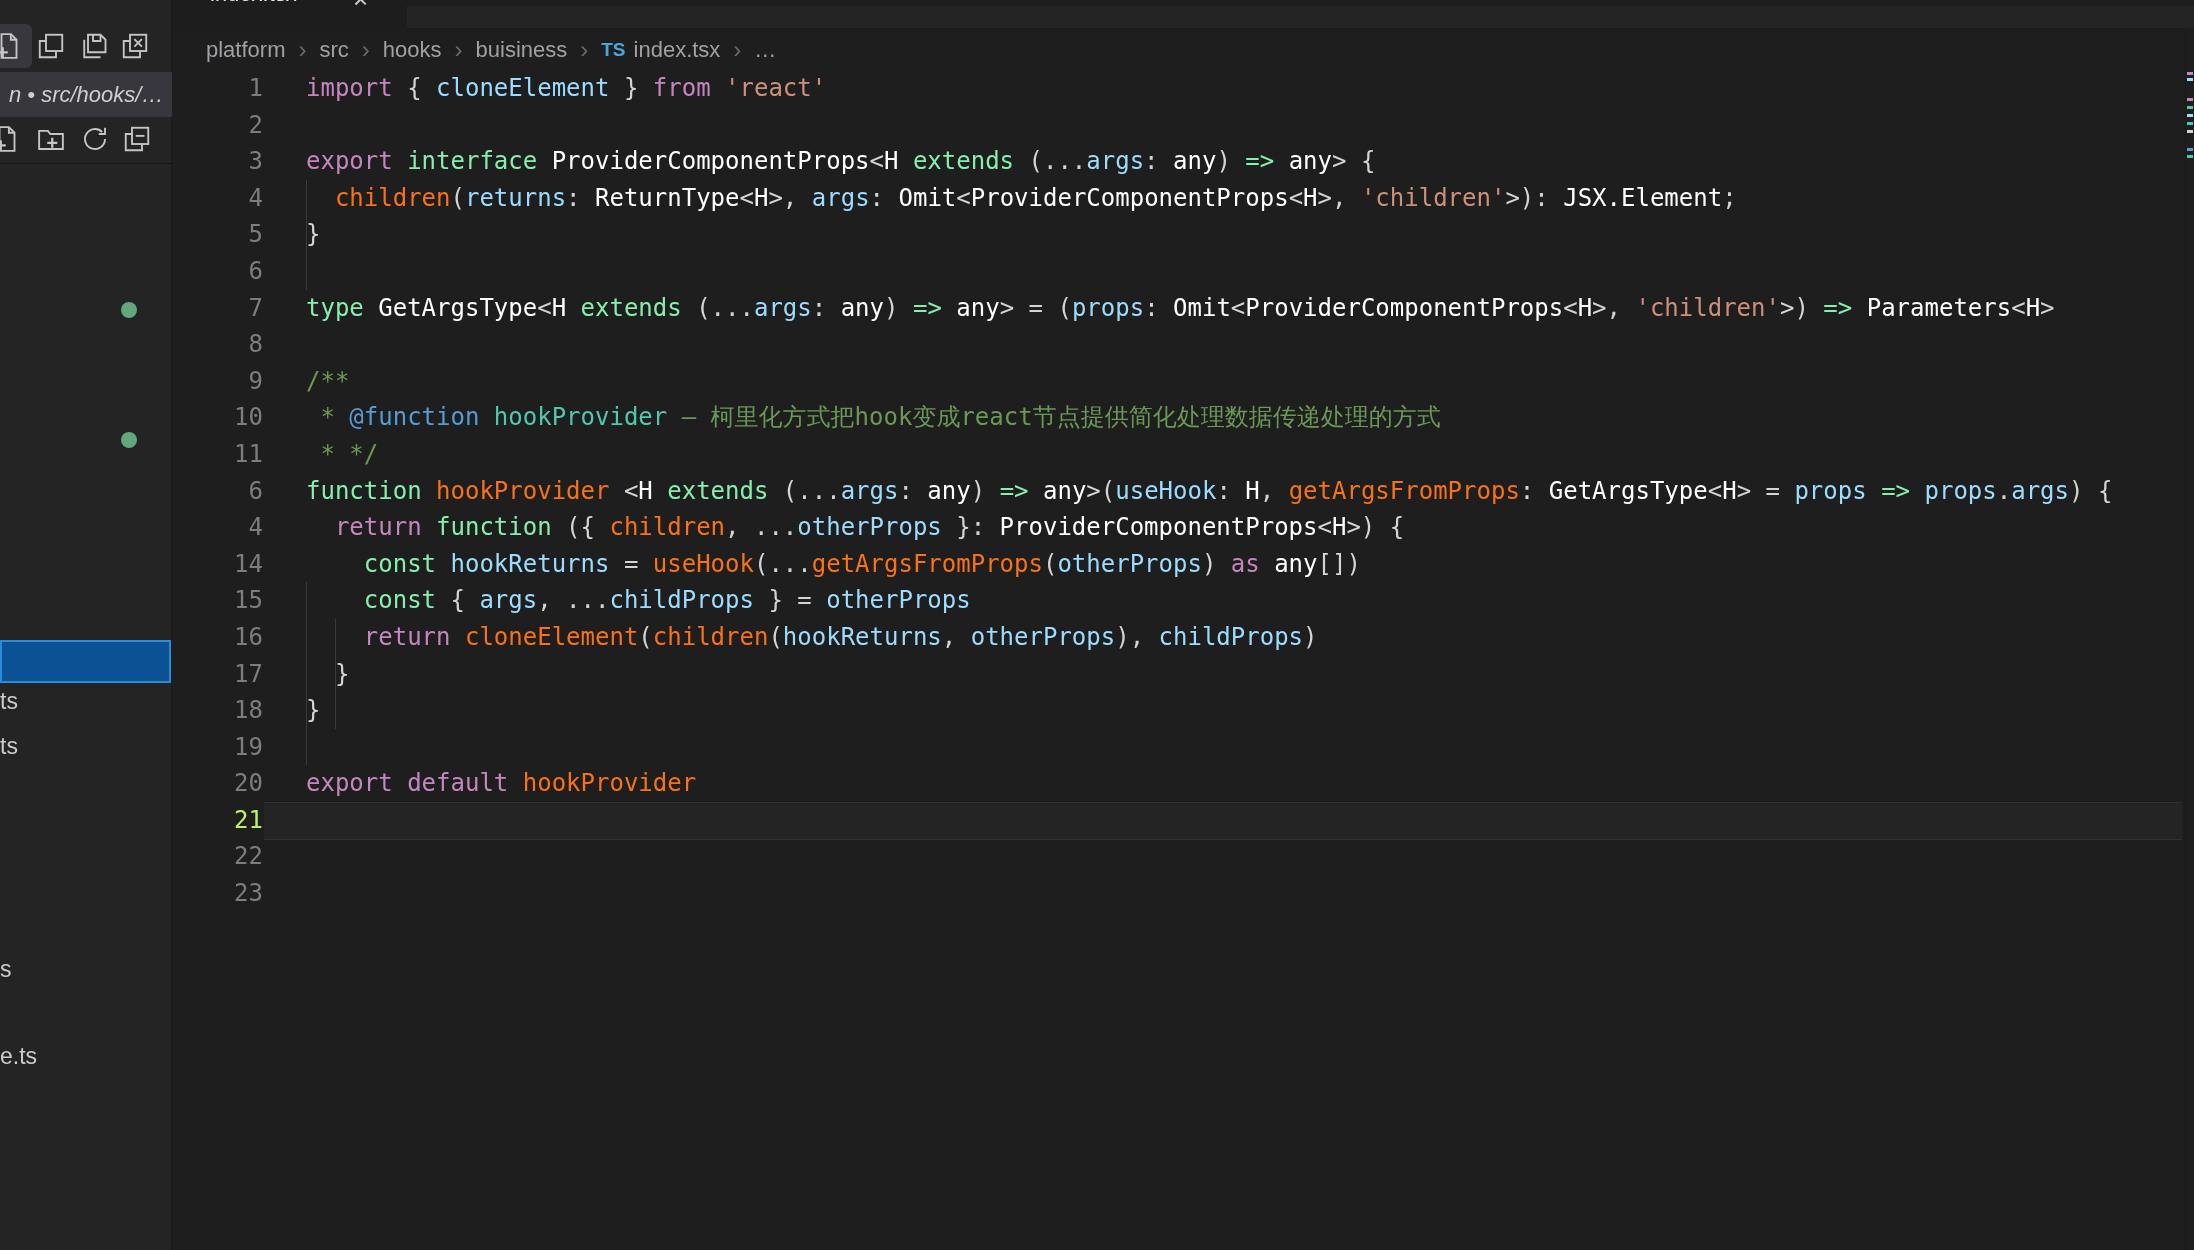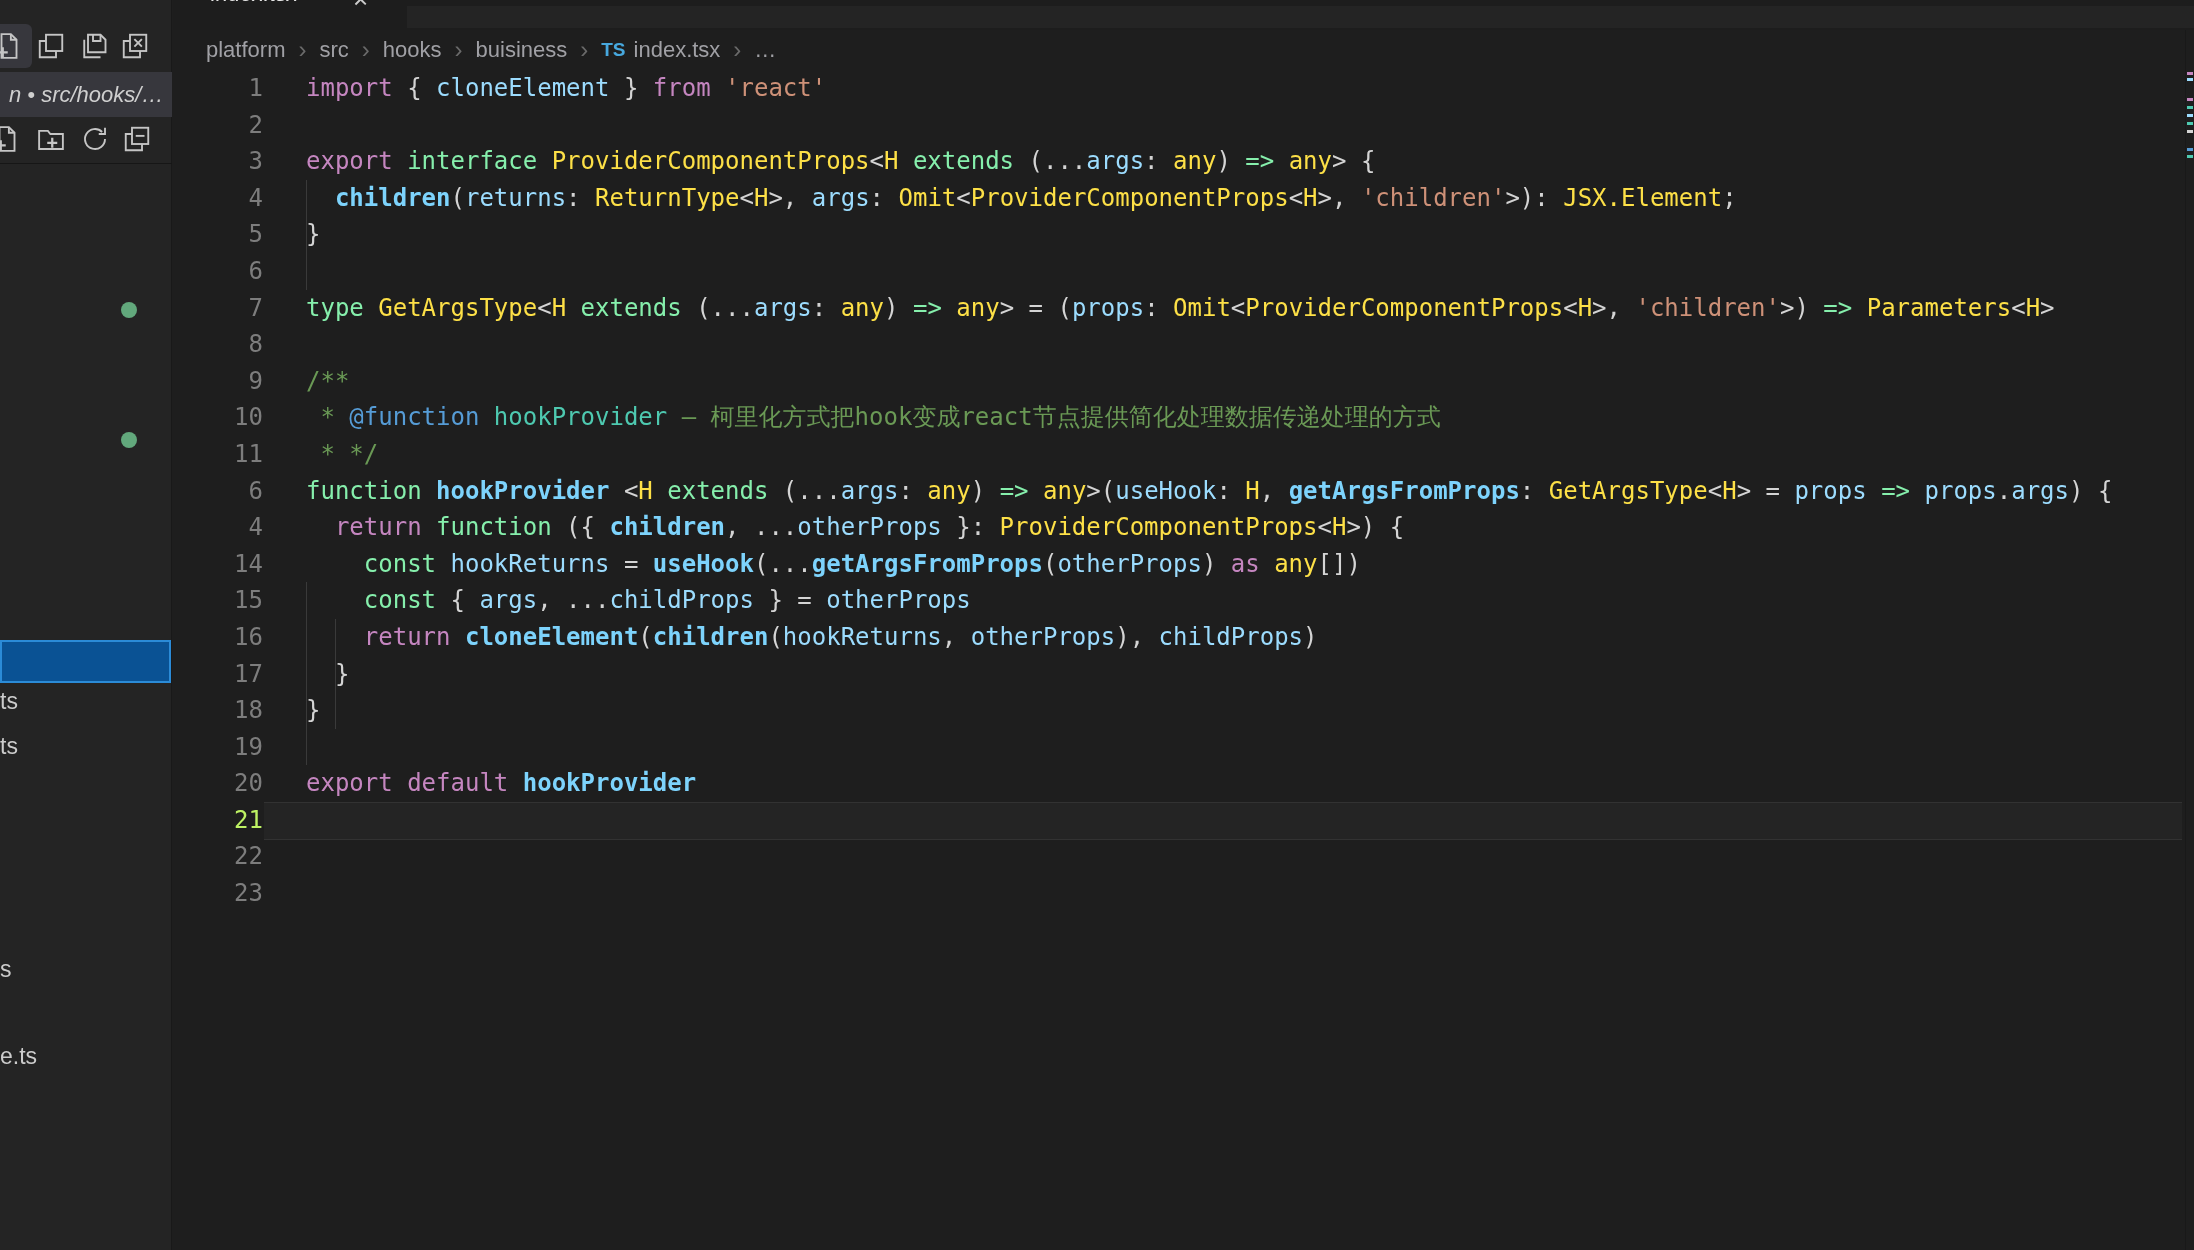--- a/index.html
+++ b/index.html
@@ -44,22 +44,22 @@
   .code-font { font-family:"DejaVu Sans Mono", monospace; font-size:24px; line-height:36.6px; }
   .gutter { position:absolute; left:0; top:70px; width:90px; text-align:right; }
   .gutter .ln { height:36.6px; color:#7D7D7D; }
   .gutter .ln.active { color:#bef264; }
   .codepane { position:absolute; left:133px; top:70px; right:10px; }
   .code-line { height:36.6px; white-space:pre; position:relative; z-index:2; }
   .cur-line { position:absolute; left:91px; right:12px; top:802px; height:38px;
               background:#242424; border-top:1px solid #323232; border-bottom:1px solid #323232; z-index:1; }
   .indent-guide { position:absolute; width:1px; background:#3A3A3A; z-index:1; }
 
-  .tok-k { color:#C586C0; } .tok-b { color:#86efac; } .tok-t { color:#fde047; }
-  .tok-f { color:#7dd3fc;font-weight:bold; } .tok-v { color:#9CDCFE; } .tok-s { color:#CE9178; }
+  .tok-k { color:#C586C0; } .tok-b { color:#86efac; } .tok-t { color:#ffffff; }
+  .tok-f { color:#f97316; } .tok-v { color:#9CDCFE; } .tok-s { color:#CE9178; }
   .tok-p { color:#D4D4D4; } .tok-c { color:#6A9955; } .tok-cb { color:#569CD6; }
   .tok-ct { color:#4EC9B0; }
 
   .minimap { position:absolute; right:0; top:30px; width:9px; bottom:0; background:#1E1E1E;
              border-left:1px solid #191919; }
   .minimap .mark { position:absolute; right:1px; width:6px; height:3px; }
 </style>
 </head>
 <body>
 

